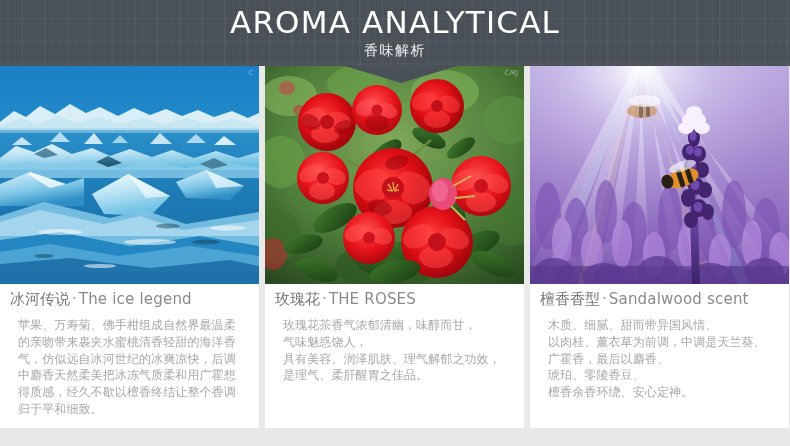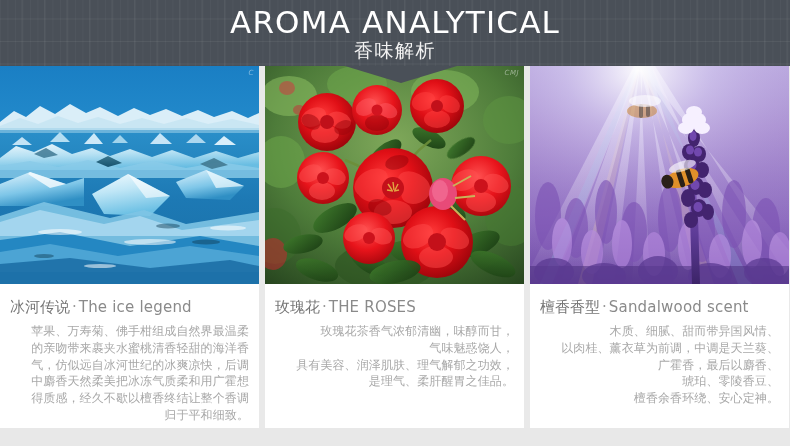--- a/index.html
+++ b/index.html
@@ -39,21 +39,21 @@
     line-height:34px;
     letter-spacing:1.2px;
     font-weight:400;
     font-family:"DejaVu Sans","Liberation Sans",sans-serif;
     z-index:4;
   }
   .title-sub{
     position:absolute;left:0;top:41px;width:790px;
     text-align:center;
     color:#f2f2f2;
-    font-size:19px;
+    font-size:14px;
     line-height:18px;
     letter-spacing:1.5px;
     z-index:4;
   }
   
   .notch{
     position:absolute;left:345px;top:66px;width:0;height:0;
     border-left:56px solid transparent;
     border-right:56px solid transparent;
     border-top:17px solid #4a5058;
@@ -80,41 +80,40 @@
     background:#cccccc;
   }
   .photo svg{display:block;width:100%;height:100%;}
   .watermark{
     position:absolute;right:5px;top:3px;
     font-size:7px;color:rgba(255,255,255,0.45);
     letter-spacing:0.5px;
     font-style:italic;
   }
   .text{
-    padding:13px 10px 0 10px;
+    padding:5px 10px 0 10px;
     flex:1 1 auto;
   }
   .p-title{
     color:#757575;
     font-size:15px;
     line-height:20px;
     margin:0 0 6px 0;
     white-space:nowrap;
     font-weight:400;
   }
   .p-title .dot{ color:#9a9a9a; padding:0 2px; }
   .p-title .en{ color:#8a8a8a; letter-spacing:0.2px; }
   .p-body{
     color:#a8a8a8;
     font-size:12px;
     line-height:16.8px;
-    margin:0;
+    margin:8px;
     white-space:pre-line;
     letter-spacing:0.1px;
-    text-align:right;
   }
   .bottom-strip{
     position:absolute;left:0;top:428px;width:790px;height:18px;
     background:#e8e8e8;
   }
 </style>
 </head>
 <body>
 
 <div class="page">

